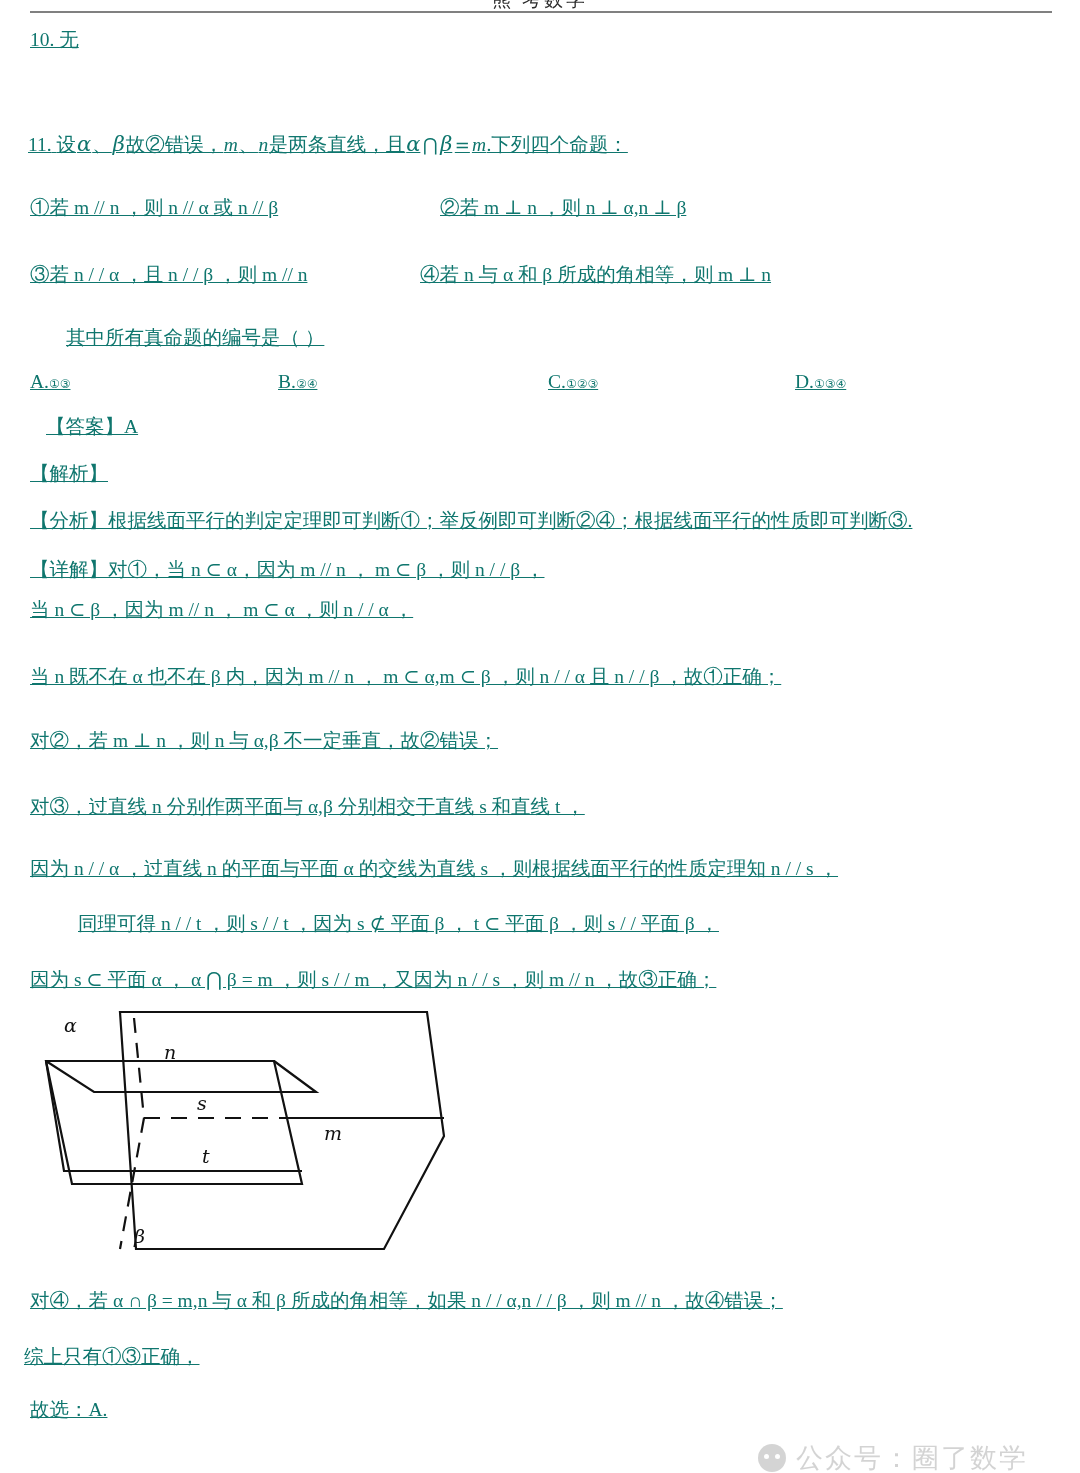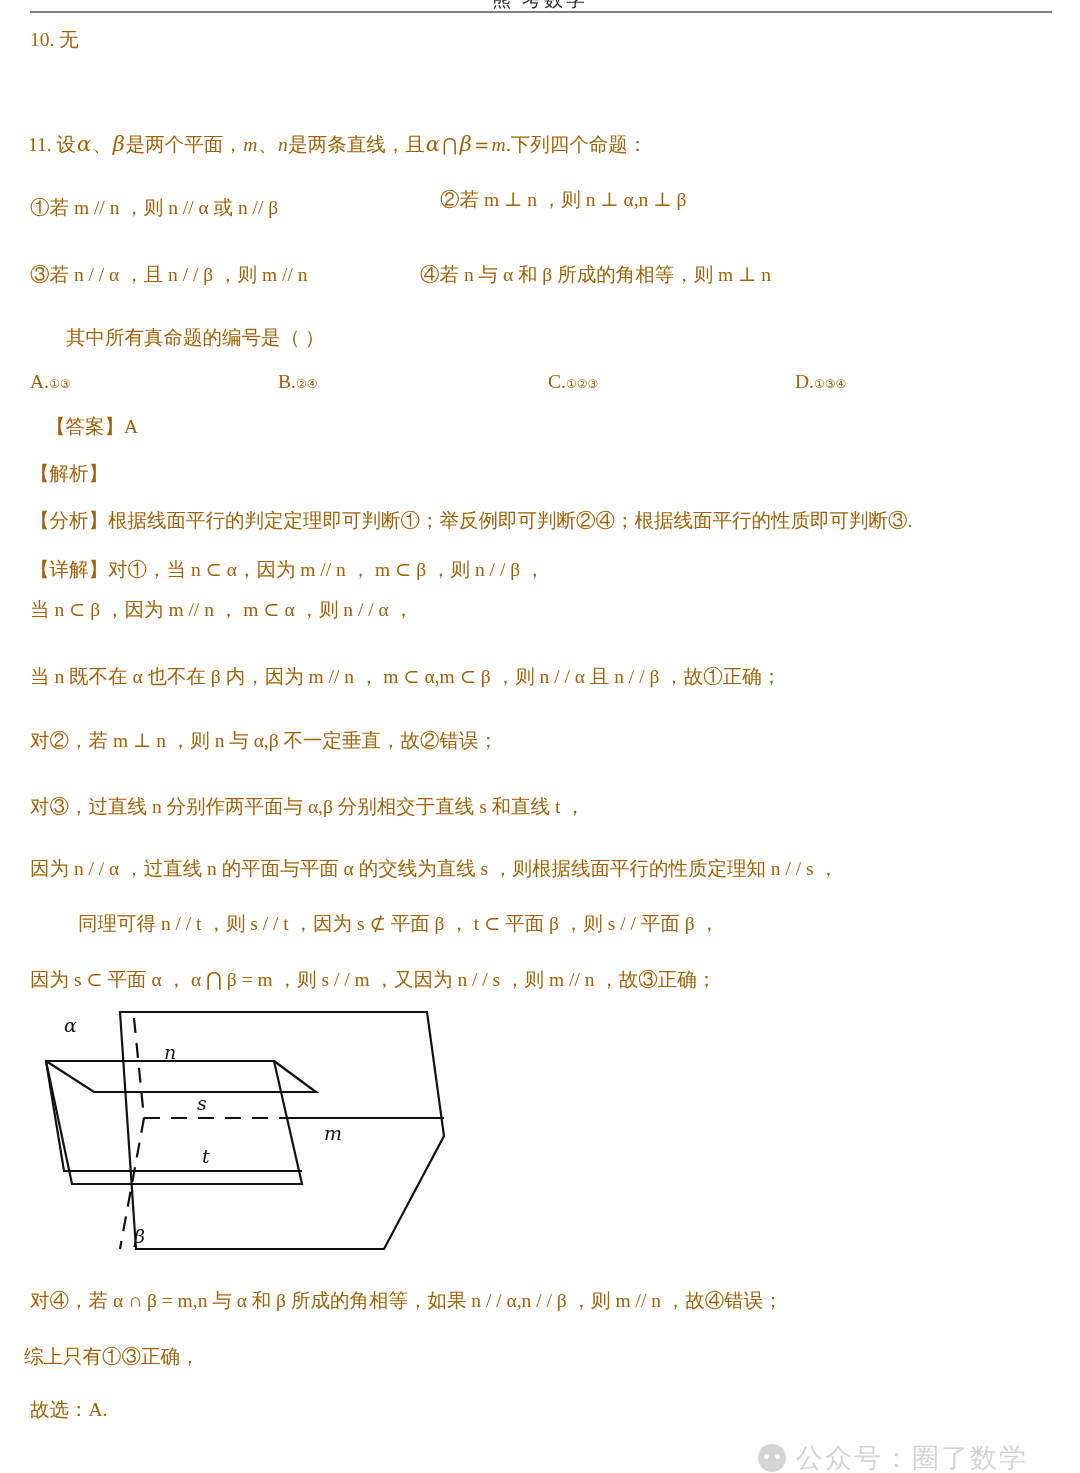--- a/index.html
+++ b/index.html
@@ -42,21 +42,22 @@
     height: 2px;
     background: #808080;
   }
 
   
   .line {
     position: absolute;
     font-size: 19.5px;
     line-height: 1.25;
     white-space: nowrap;
-    color: #a16207;
+    color: #0f766e;
+    text-decoration: underline;
   }
   .line.cn {
     font-family: "Liberation Serif", "DejaVu Serif", serif;
   }
   .mi {
     font-style: italic;
     font-family: "Liberation Serif", "DejaVu Serif", serif;
     padding: 0 0.5px;
   }
   .mgr {
@@ -135,25 +136,25 @@
 
 <div class="page-header">
   <div class="header-title">熊 考数学</div>
   <div class="header-rule"></div>
 </div>
 
 <div class="line cn" style="left:30px; top:28px;">10. 无</div>
 
 <div class="line cn" style="left:28px; top:131px;">
   <span>11.</span>
-  <span>设</span><span class="mgr">α</span><span>、</span><span class="mgr">β</span><span>是两个平面，</span><span class="mi">m</span><span>、</span><span class="mi">n</span><span>是两条直线，且</span><span class="mgr">α</span><span class="op">⋂</span><span class="mgr">β</span><span class="op">=</span><span class="mi">m</span><span>.下列四个命题：</span>
+  <span>设</span><span class="mgr">α</span><span>、</span><span class="mgr">β</span><span>故②错误，</span><span class="mi">m</span><span>、</span><span class="mi">n</span><span>是两条直线，且</span><span class="mgr">α</span><span class="op">⋂</span><span class="mgr">β</span><span class="op">=</span><span class="mi">m</span><span>.下列四个命题：</span>
 </div>
 
 <div class="line cn" style="left:30px; top:196px;">①若 m // n ，则 n // α 或 n // β</div>
-<div class="line cn" style="left:440px; top:188px;text-align:right;">②若 m ⊥ n ，则 n ⊥ α,n ⊥ β</div>
+<div class="line cn" style="left:440px; top:196px;text-align:right;">②若 m ⊥ n ，则 n ⊥ α,n ⊥ β</div>
 <div class="line cn" style="left:30px; top:263px;">③若 n / / α ，且 n / / β ，则 m // n</div>
 <div class="line cn" style="left:420px; top:263px;">④若 n 与 α 和 β 所成的角相等，则 m ⊥ n</div>
 
 <div class="line cn" style="left:30px; top:326px;margin-left:36px;">其中所有真命题的编号是（    ）</div>
 
 <div class="line cn" style="left:30px; top:370px;">
   <span>A.</span><span class="circ">①③</span>
 </div>
 <div class="line cn" style="left:278px; top:370px;">
   <span>B.</span><span class="circ">②④</span>

